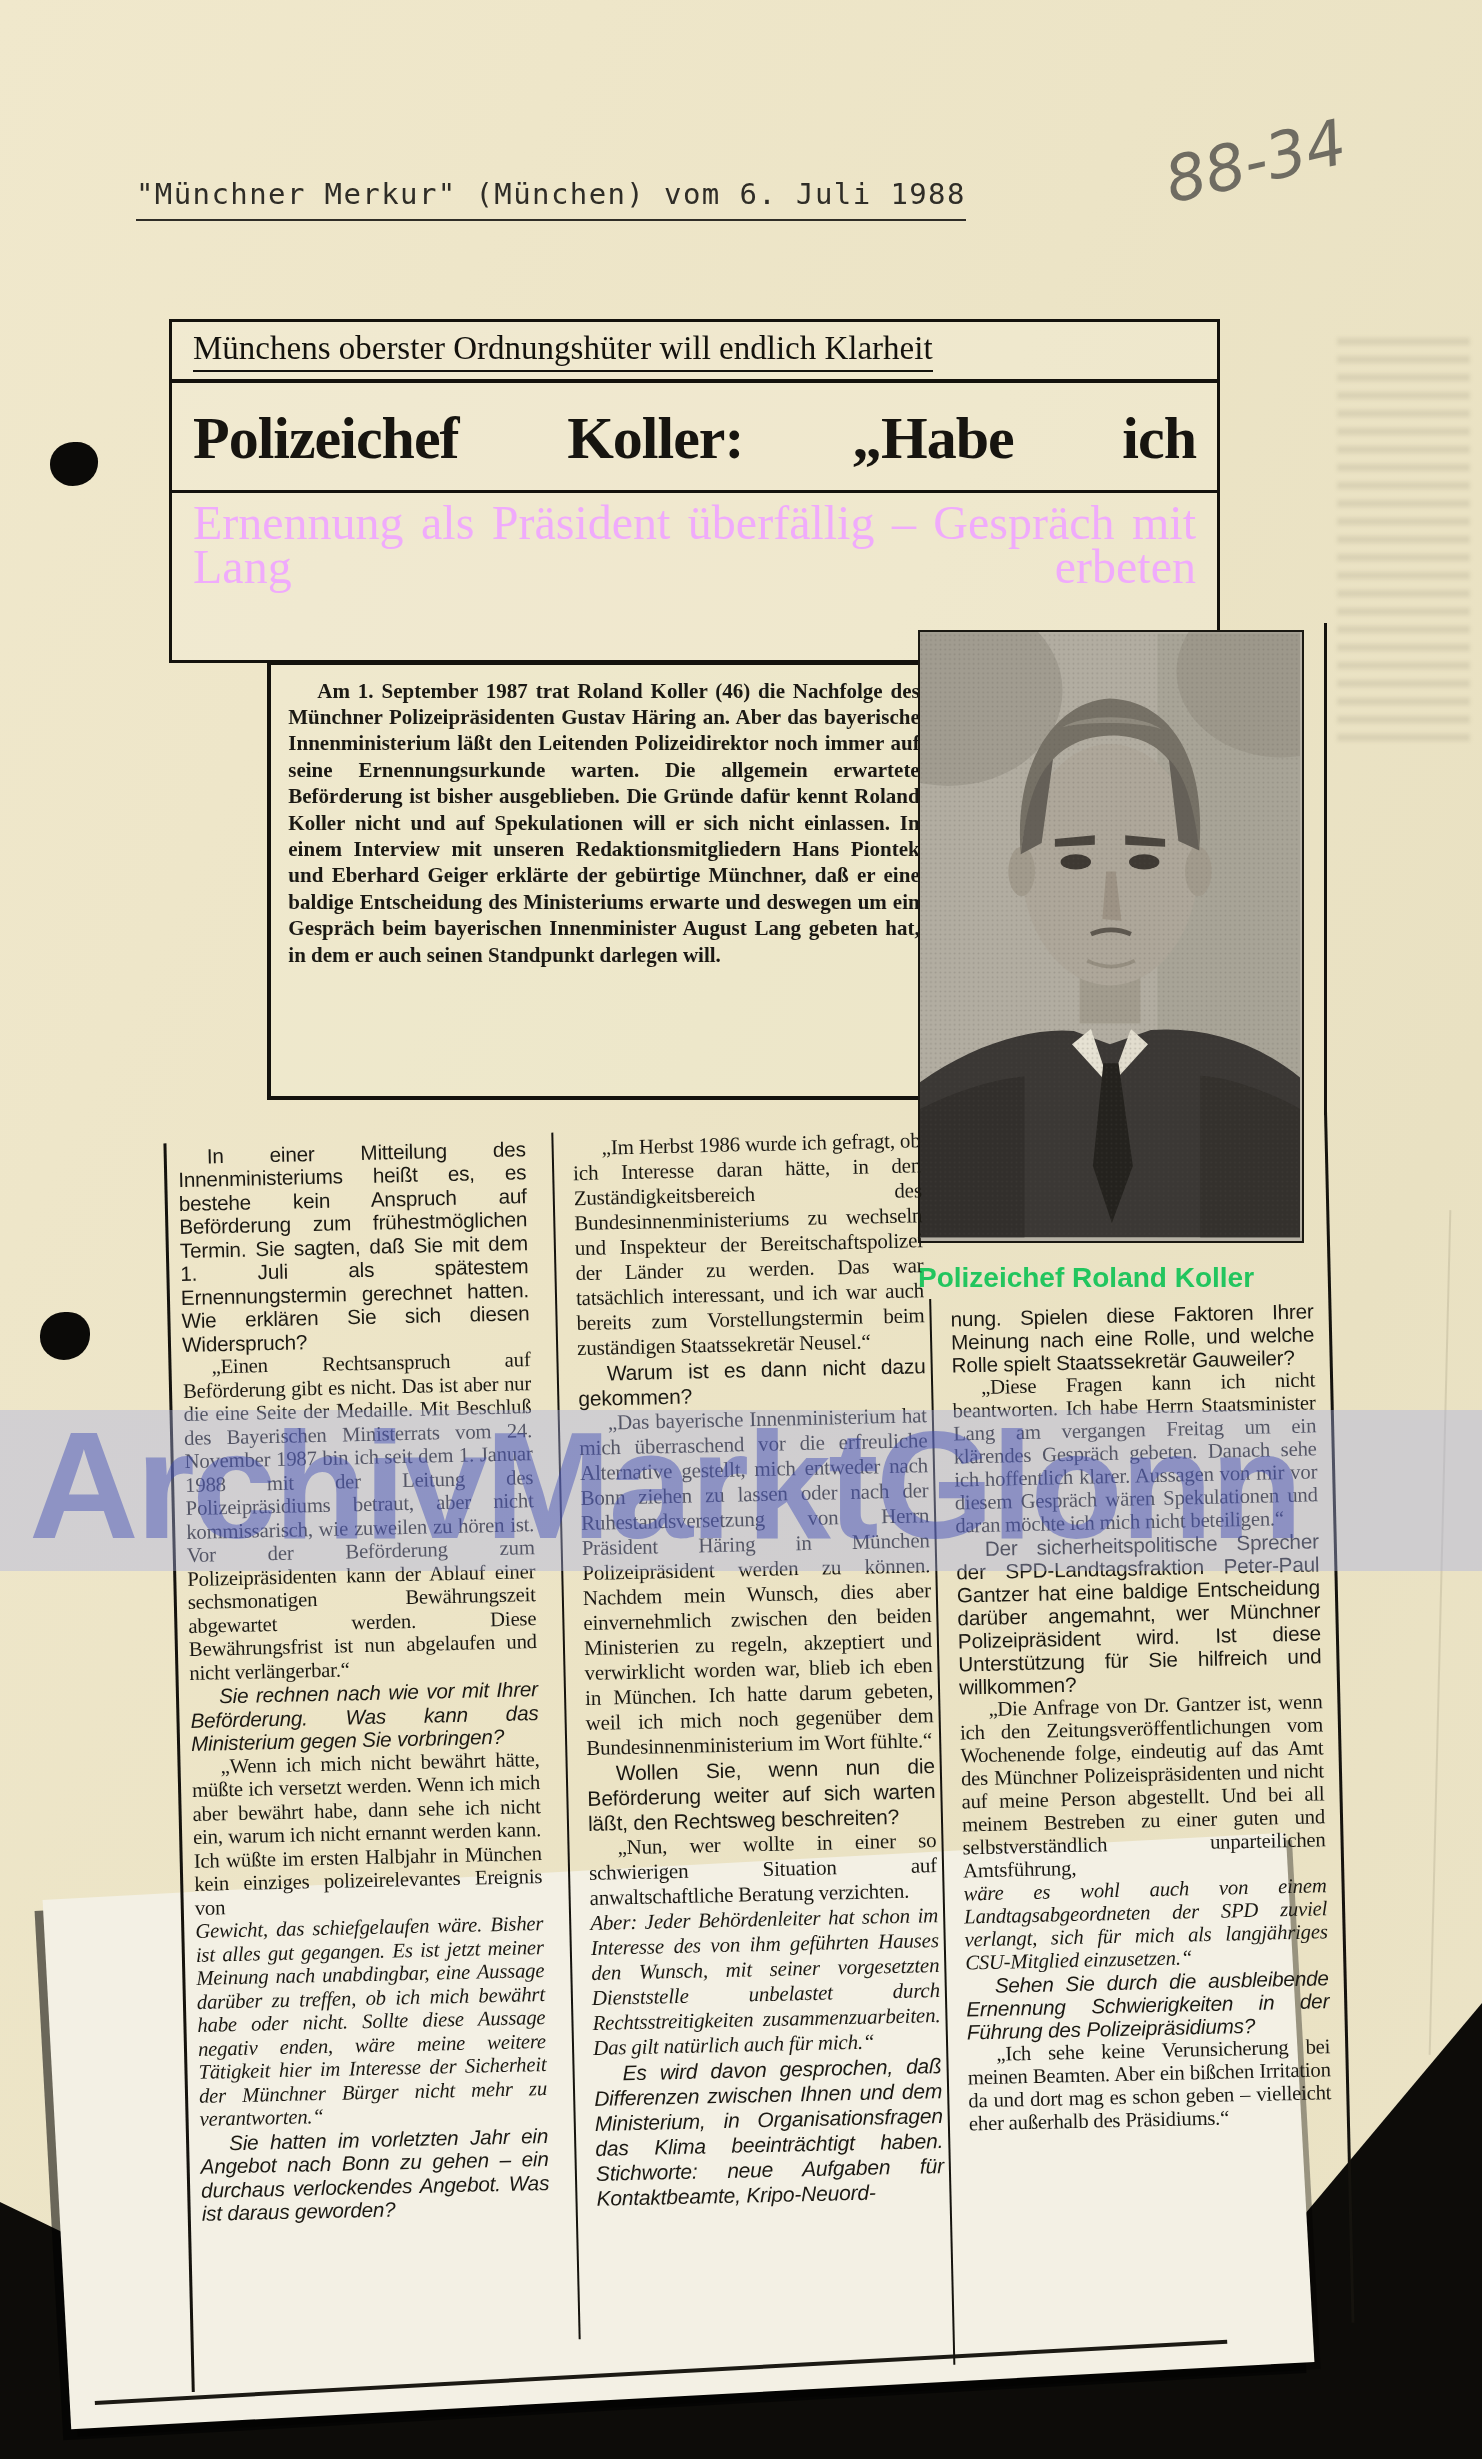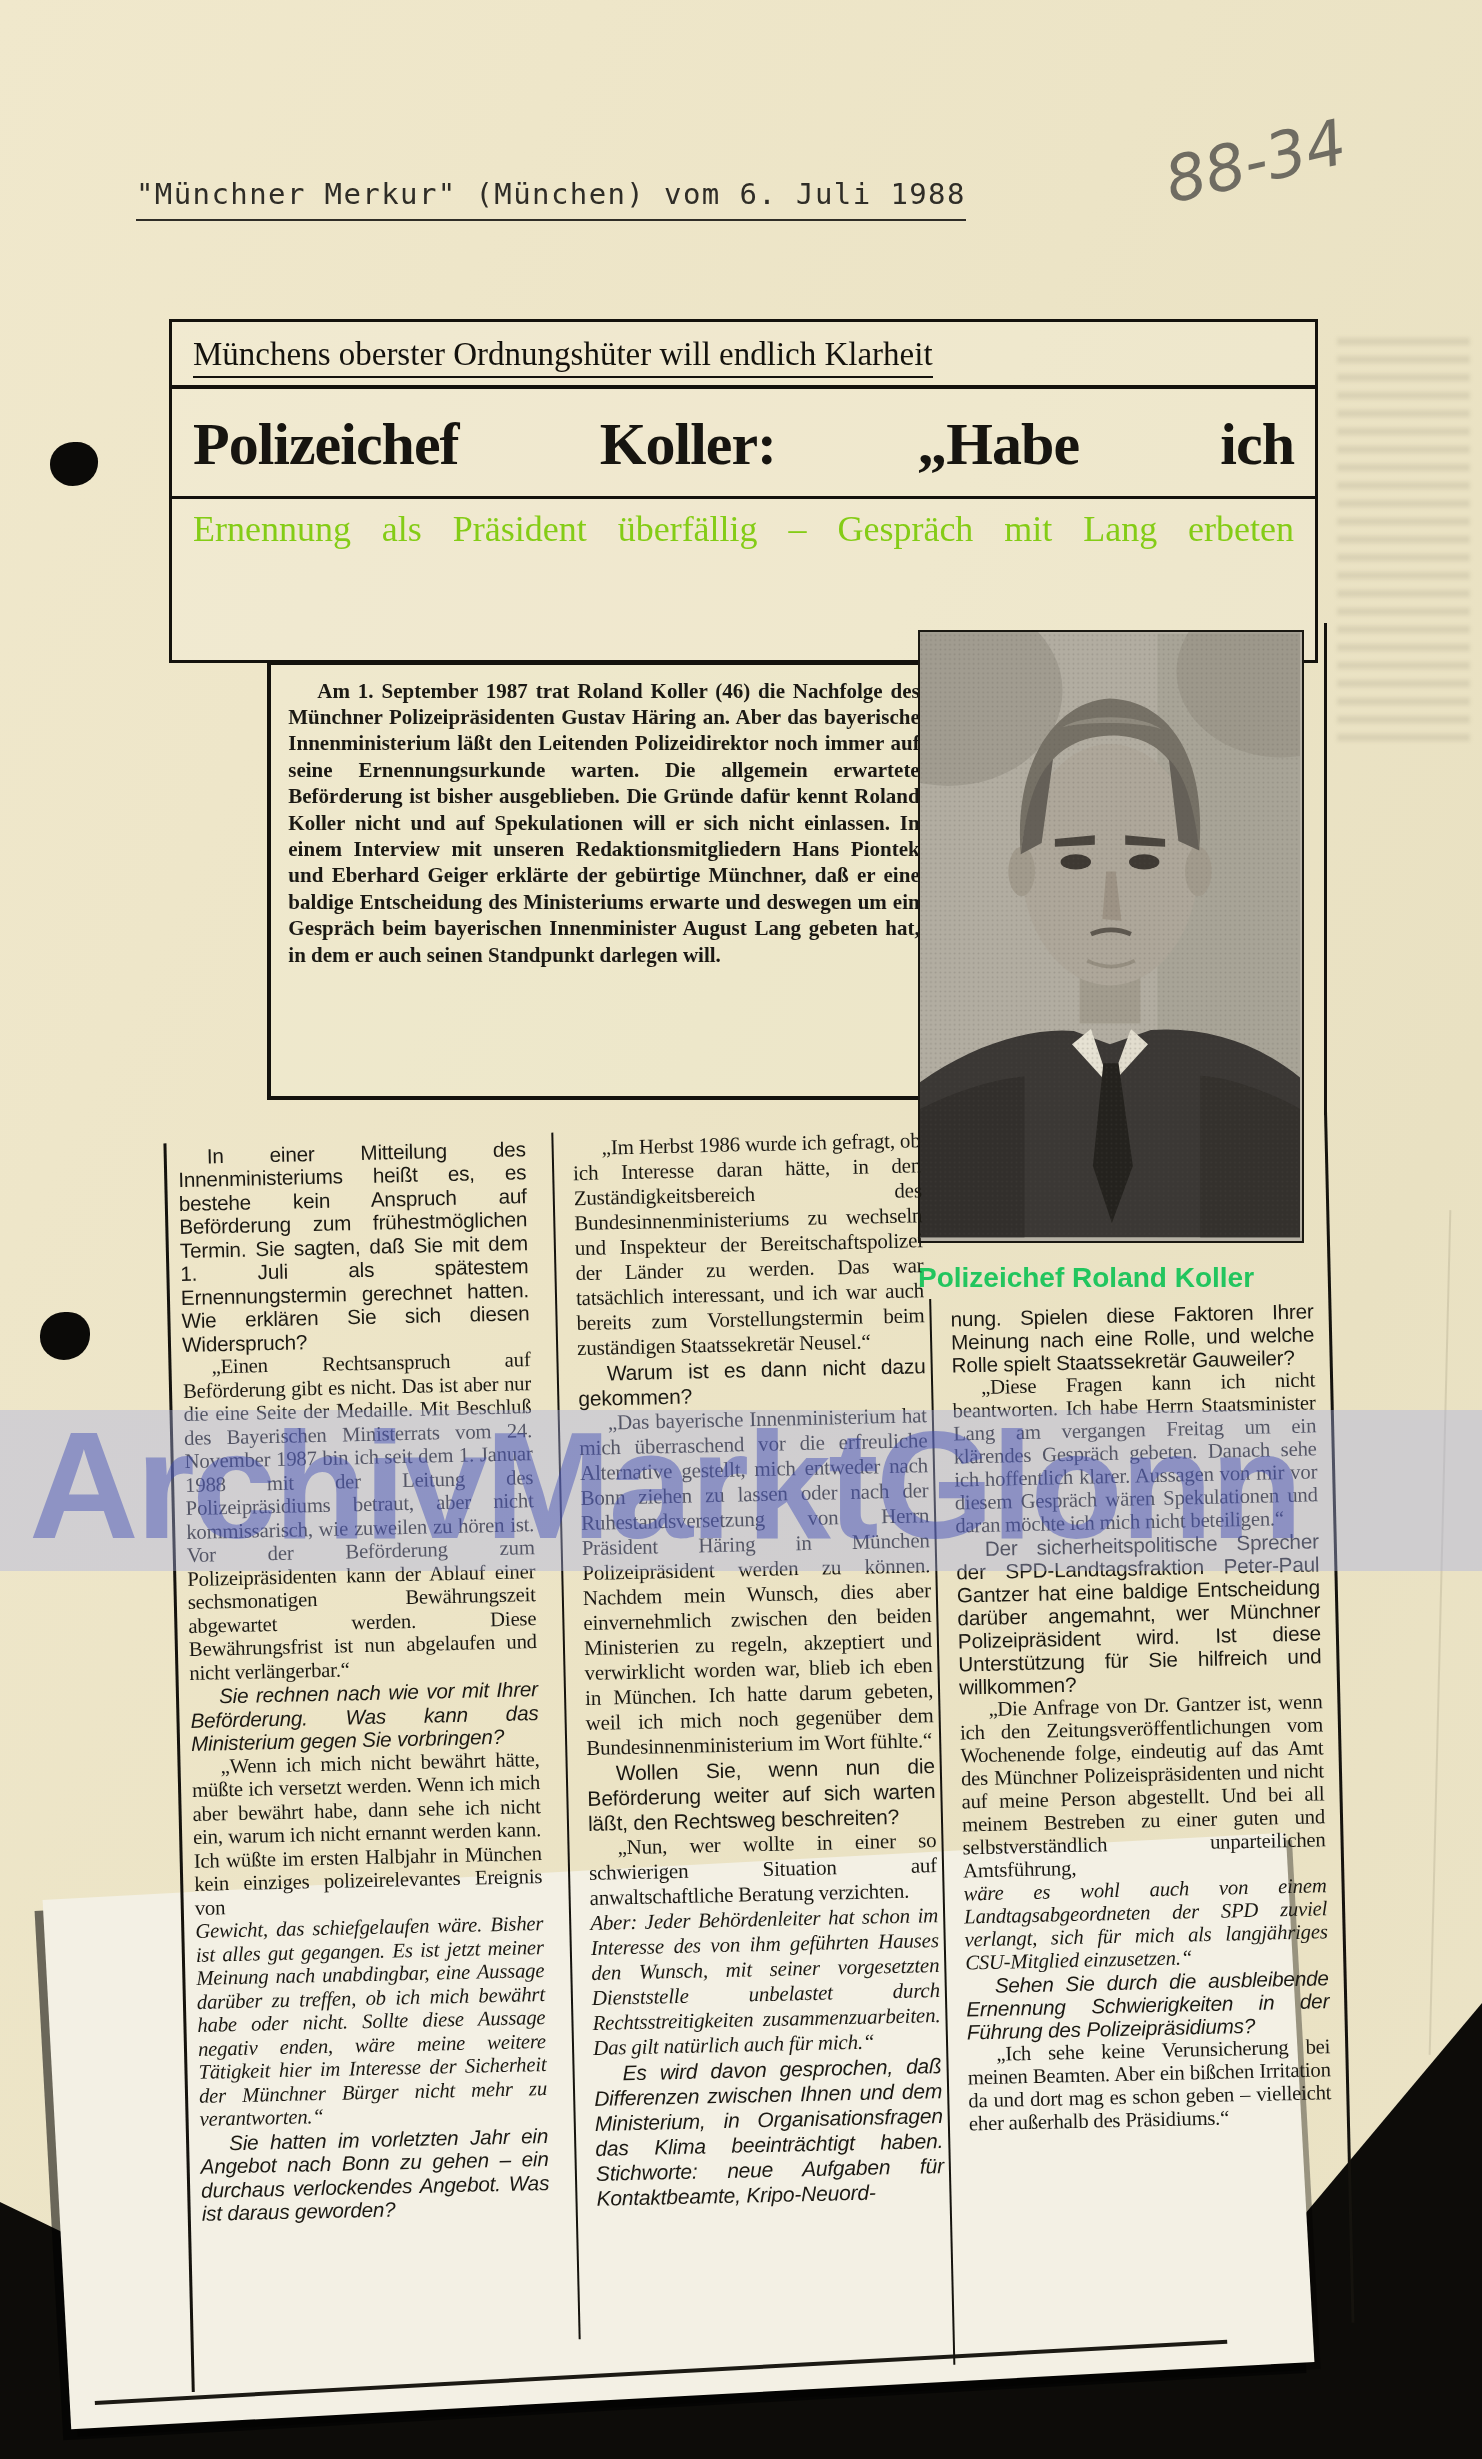--- a/index.html
+++ b/index.html
@@ -28,28 +28,28 @@
   
   .note{left:1164px;top:125px;font-family:"DejaVu Sans",sans-serif;font-style:italic;font-size:63px;
         color:#6f6c62;transform:rotate(-13deg);}
 
   
   .hole{background:#0b0a08;border-radius:52% 46% 55% 50%;}
   .hole1{left:50px;top:442px;width:48px;height:44px;}
   .hole2{left:40px;top:1312px;width:50px;height:48px;}
 
   
-  .headbox{left:169px;top:319px;width:1149px;height:344px;border:3.8px solid #14120d;
-           box-sizing:border-box;padding:14px 21px 0;background:rgba(252,248,232,.22);}
+  .headbox{left:169px;top:319px;width:1051px;height:344px;border:3.8px solid #14120d;
+           box-sizing:border-box;padding:8px 21px 0;background:rgba(252,248,232,.22);}
   .kicker{display:inline-block;font-size:33px;color:#14120d;border-bottom:2.9px solid #14120d;padding-bottom:2.9px;}
   .kicker-rule{height:4.8px;background:#14120d;margin:6.7px -21px 11.5px;}
   .hl{font-weight:700;font-size:60px;line-height:86px;color:#171510;
       text-align:justify;text-align-last:justify;letter-spacing:-1px;}
   .sub-rule{height:2.9px;background:#14120d;margin:9.6px -21px 0;}
-  .subhead{font-size:36px;line-height:44px;margin-top:7.7px;color:#84cc16;
+  .subhead{font-size:48px;line-height:44px;margin-top:7.7px;color:#f0abfc;
            text-align:justify;text-align-last:justify;}
 
   
   .leadbox{left:223px;top:661px;width:674px;height:439px;border:4.8px solid #14120d;box-sizing:border-box;
            padding:12.5px 17.3px;background:rgba(250,246,230,.15);margin-left:44px;}
   .lead{margin:0;font-weight:700;font-size:21px;line-height:26.4px;text-align:justify;text-indent:29px;color:#1b1914;}
 
   
   .photo-fig{left:918px;top:630px;width:386px;}
   .photo-frame{width:386px;height:613px;border:2.9px solid #1a1812;box-sizing:border-box;background:#b5b0a4;overflow:hidden;}

